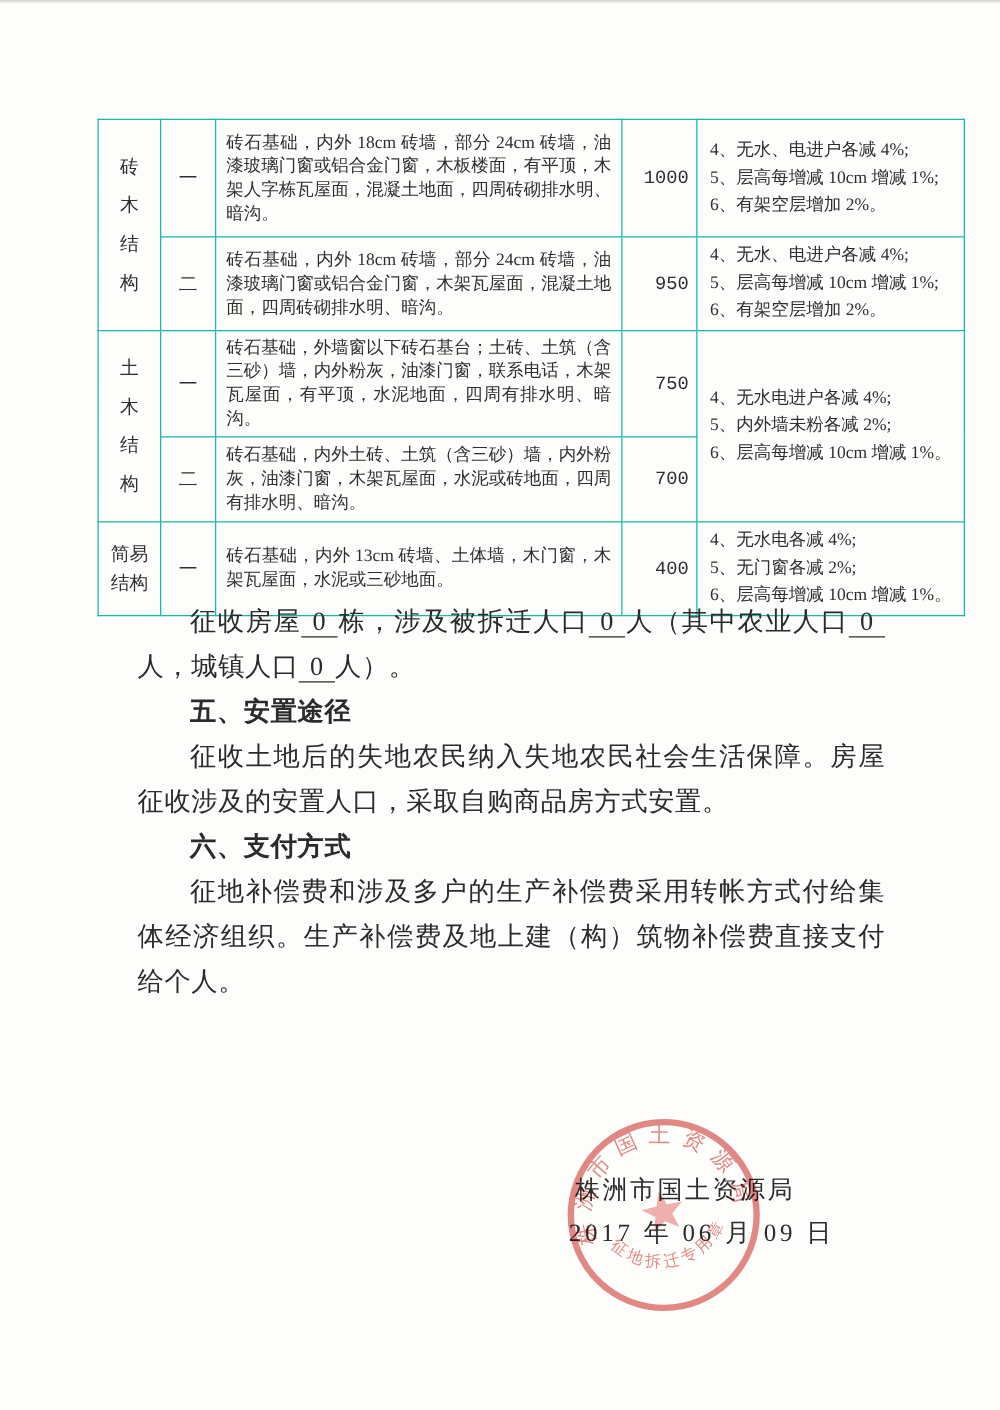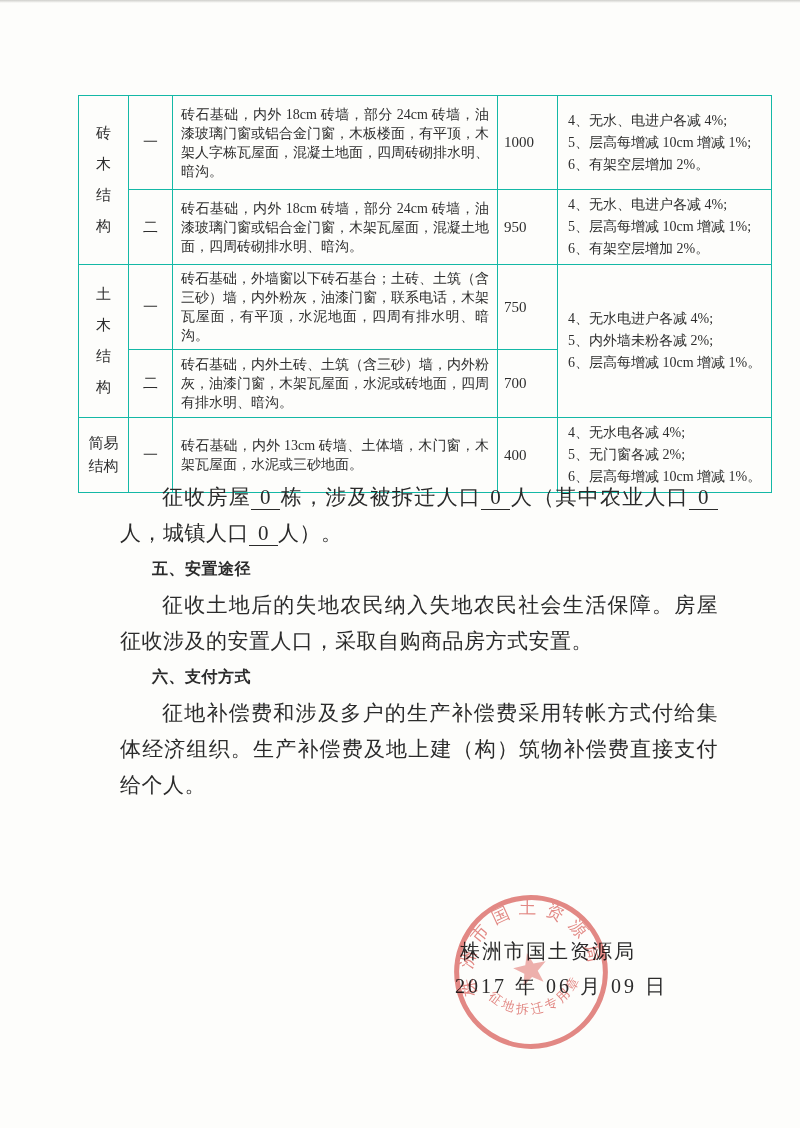--- a/index.html
+++ b/index.html
@@ -24,35 +24,35 @@
     font-size:14px;color:#2e2e2e;
   }
   .comp-table td{
     border:1px solid #14b8a6;
     padding:3px 6px;
     vertical-align:middle;
   }
   .comp-table td.type{width:45px;text-align:center;padding:2px;}
   .comp-table td.grade{width:31px;text-align:center;font-size:15px;}
   .comp-table td.desc{width:308px;text-align:justify;text-justify:inter-ideograph;line-height:19px;padding:4px 8px;}
-  .comp-table td.val{width:47px;text-align:left;font-family:Liberation Serif, serif;font-size:15px;}
+  .comp-table td.val{width:47px;text-align:right;font-family:Liberation Mono, monospace;font-size:15px;}
   .comp-table td.notes{width:197px;line-height:22px;padding:4px 6px 4px 10px;}
   .type-lines{display:flex;flex-direction:column;align-items:center;justify-content:center;gap:12px;font-size:15px;}
   .type-lines.two{gap:4px;}
   tr.h94{height:94px;} tr.h71{height:71px;} tr.h84{height:84px;} tr.h68{height:68px;} tr.h60{height:60px;padding-left:16px;}
 
   
   .content{
-    position:absolute;left:120px;top:479px;width:598px;
+    position:absolute;left:110px;top:479px;width:598px;
     font-size:21px;line-height:36px;
     text-align:justify;text-justify:inter-ideograph;
     letter-spacing:0.5px;
   }
   .content p{margin:0;text-indent:2em;}
-  .content h3{margin:0;font-size:16px;line-height:36px;text-indent:2em;font-weight:bold;}
+  .content h3{margin:0;font-size:21px;line-height:36px;text-indent:2em;font-weight:bold;}
   span.u{border-bottom:1.6px solid #2b2b2b;padding:0 9px;}
 
   
   .signature{position:absolute;left:455px;top:938px;font-size:20px;letter-spacing:2px;}
   .signature .issuer{margin-left:5px;}
   .signature .date{margin-top:8px;letter-spacing:3px;}
 
   
   svg.seal{
     position:absolute;left:449px;top:890px;width:164px;height:164px;

